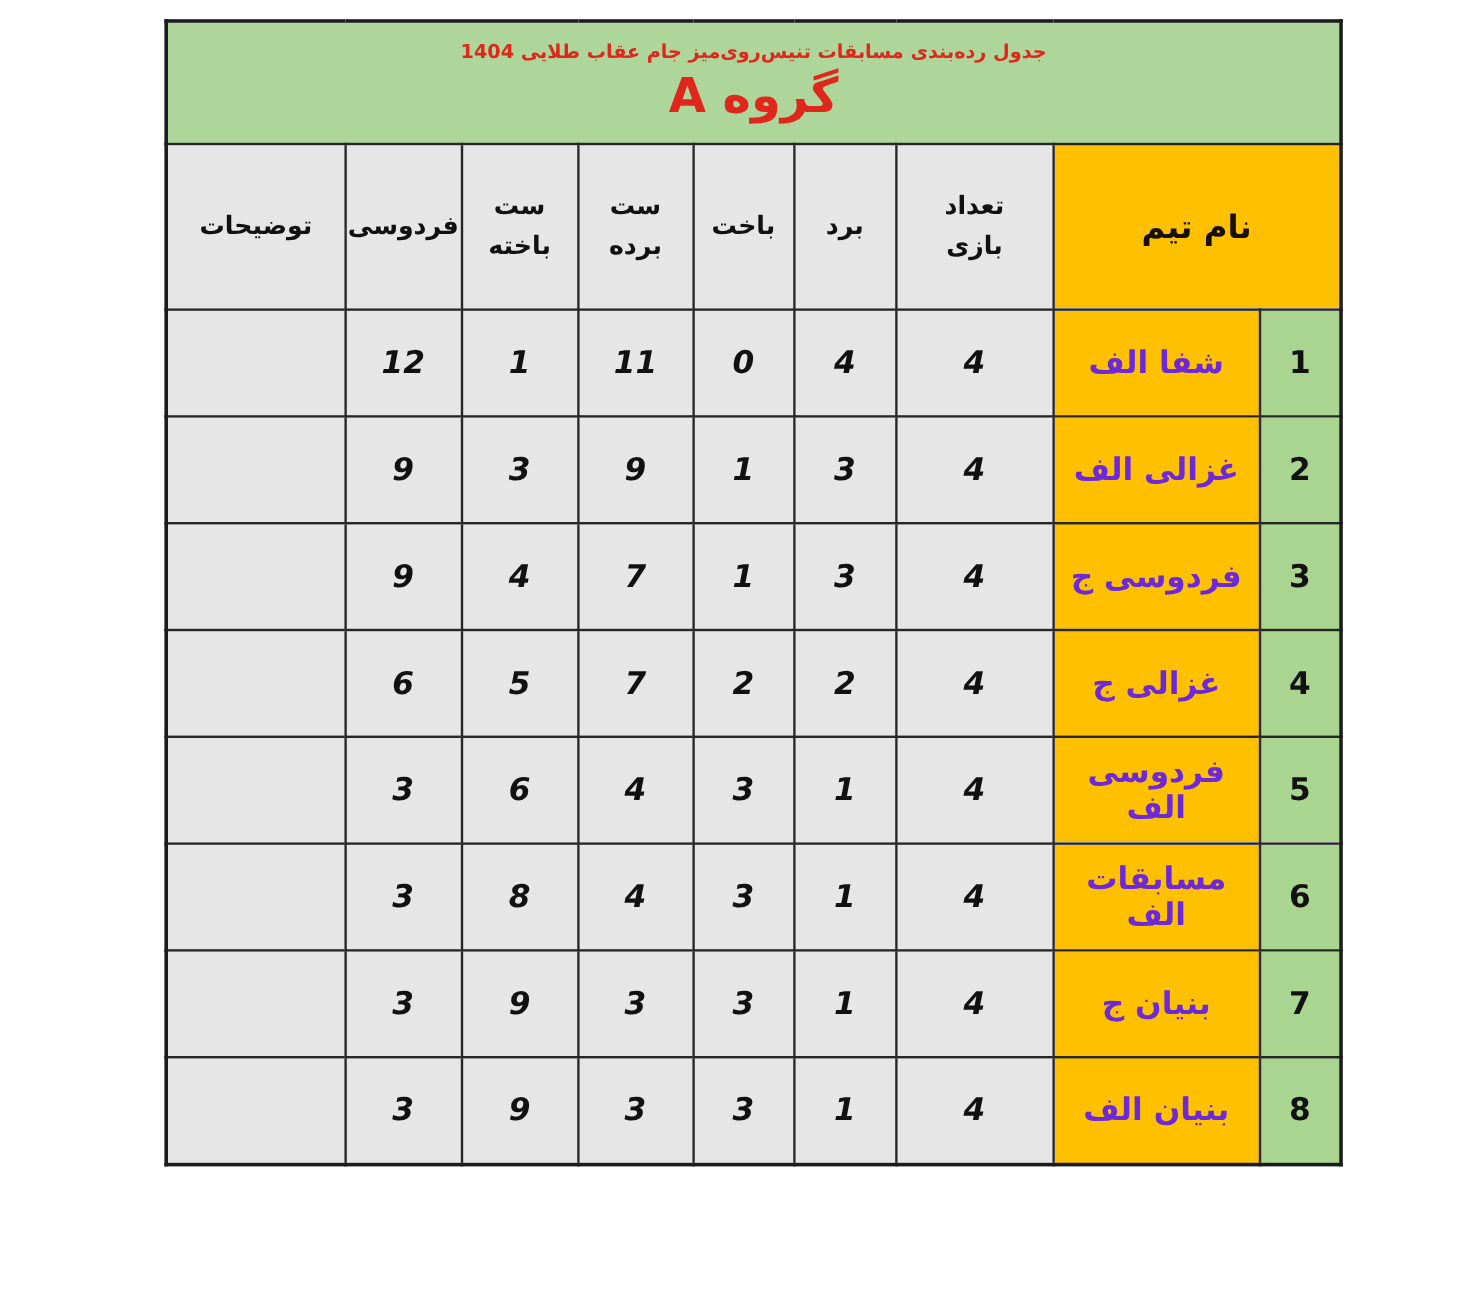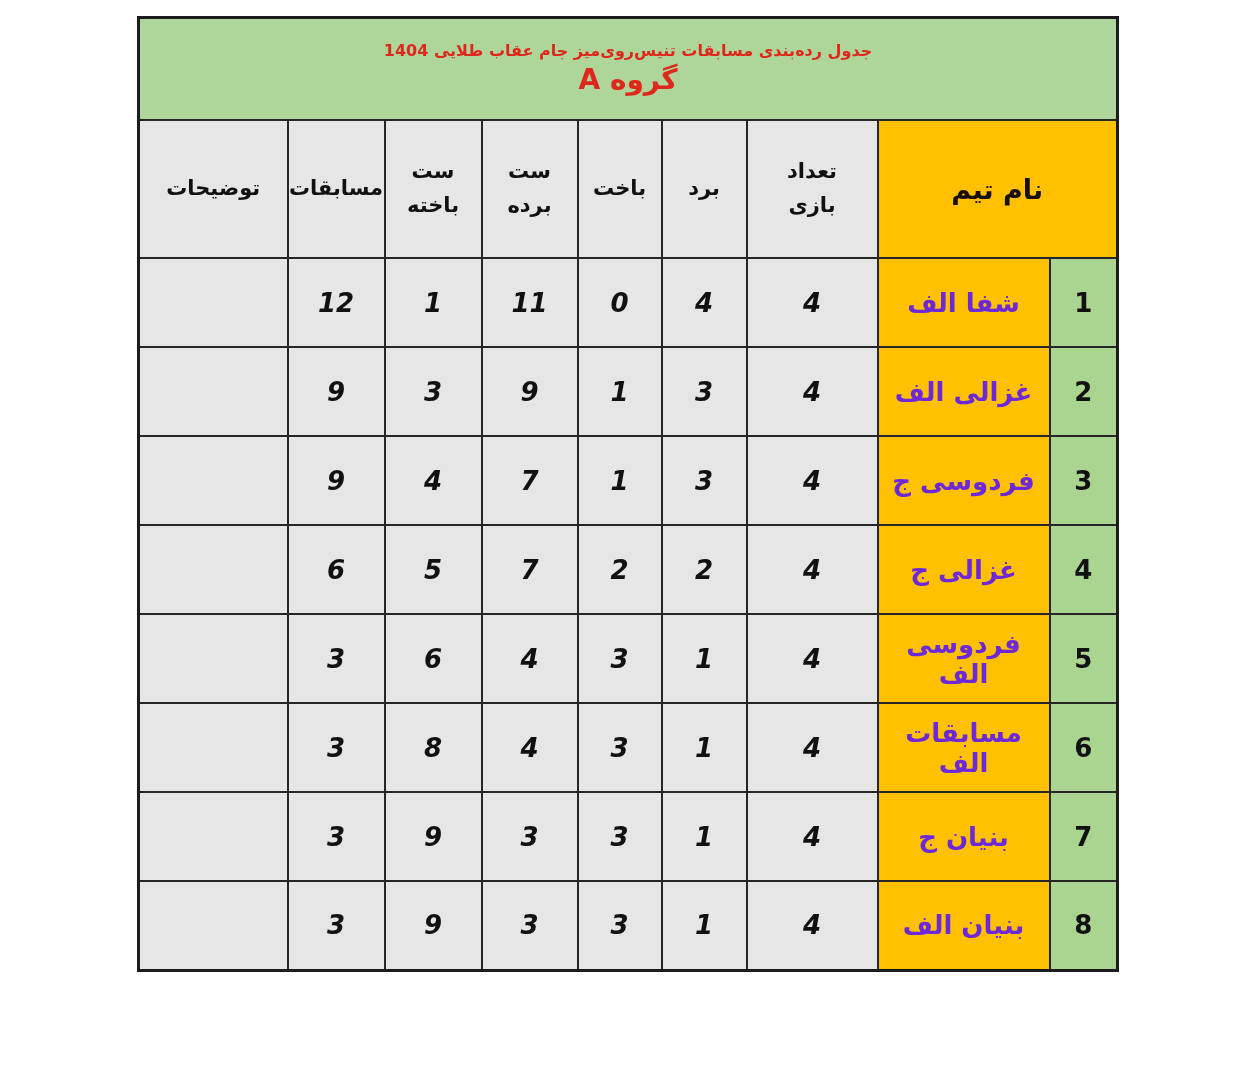--- a/index.html
+++ b/index.html
@@ -42,21 +42,21 @@
   }
   .title-line1 {
     color: #df281b;
     font-weight: bold;
     font-size: 16px;
     line-height: 1.4;
   }
   .title-line2 {
     color: #df281b;
     font-weight: bold;
-    font-size: 28px;
+    font-size: 40px;
     line-height: 1.3;
   }
   
   tr.header-row { height: 138px; }
   th.col-header {
     background: #e7e6e6;
     color: #111111;
     font-weight: bold;
     font-size: 21px;
     white-space: pre-line;
@@ -125,21 +125,21 @@
       <tr class="header-row">
         <th class="team-header" colspan="2">نام تیم</th>
         <th class="col-header">تعداد
 بازی</th>
         <th class="col-header">برد</th>
         <th class="col-header">باخت</th>
         <th class="col-header">ست
 برده</th>
         <th class="col-header">ست
 باخته</th>
-        <th class="col-header">مسابقات</th>
+        <th class="col-header">فردوسی</th>
         <th class="col-header">توضیحات</th>
       </tr>
 
       <tr class="data-row">
         <td class="rank-cell">1</td>
         <td class="team-cell">شفا الف</td>
         <td class="num-cell">4</td>
         <td class="num-cell">4</td>
         <td class="num-cell">0</td>
         <td class="num-cell">11</td>

